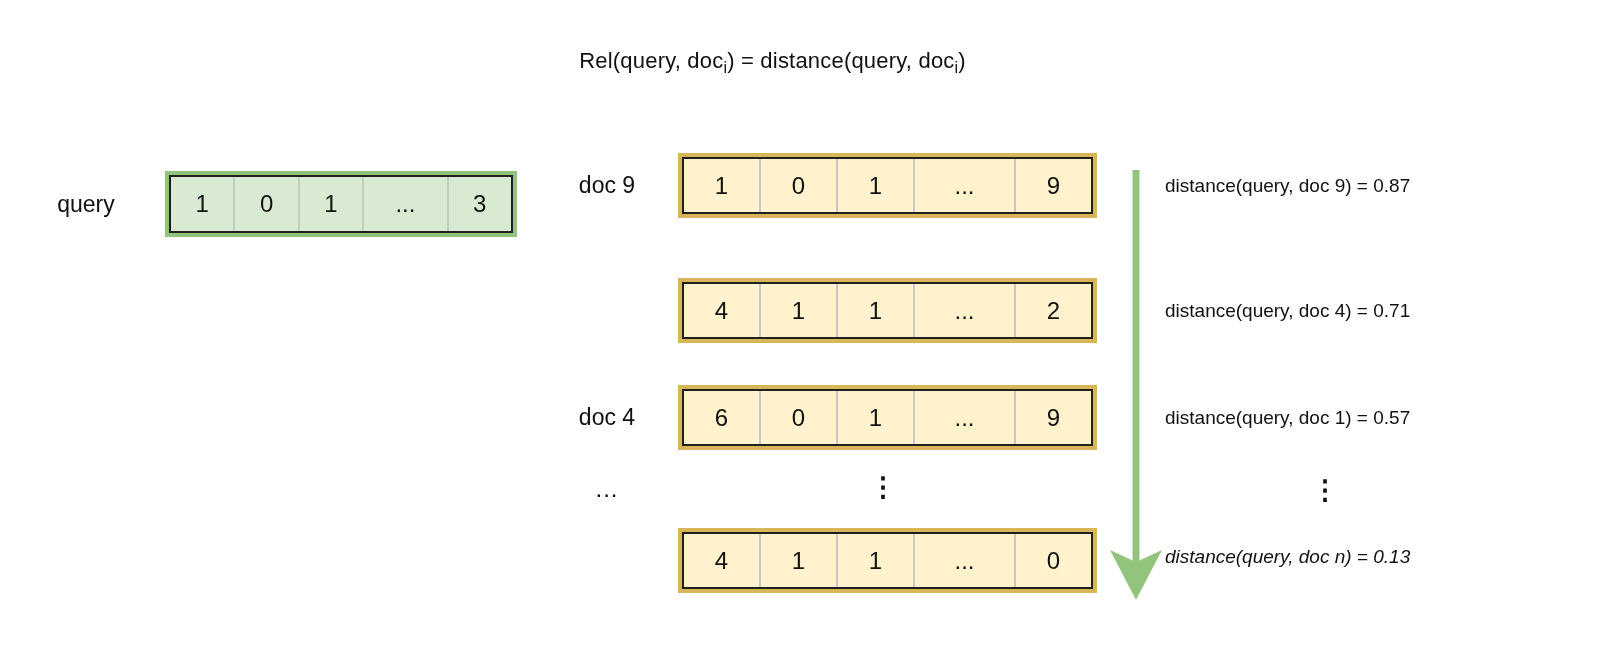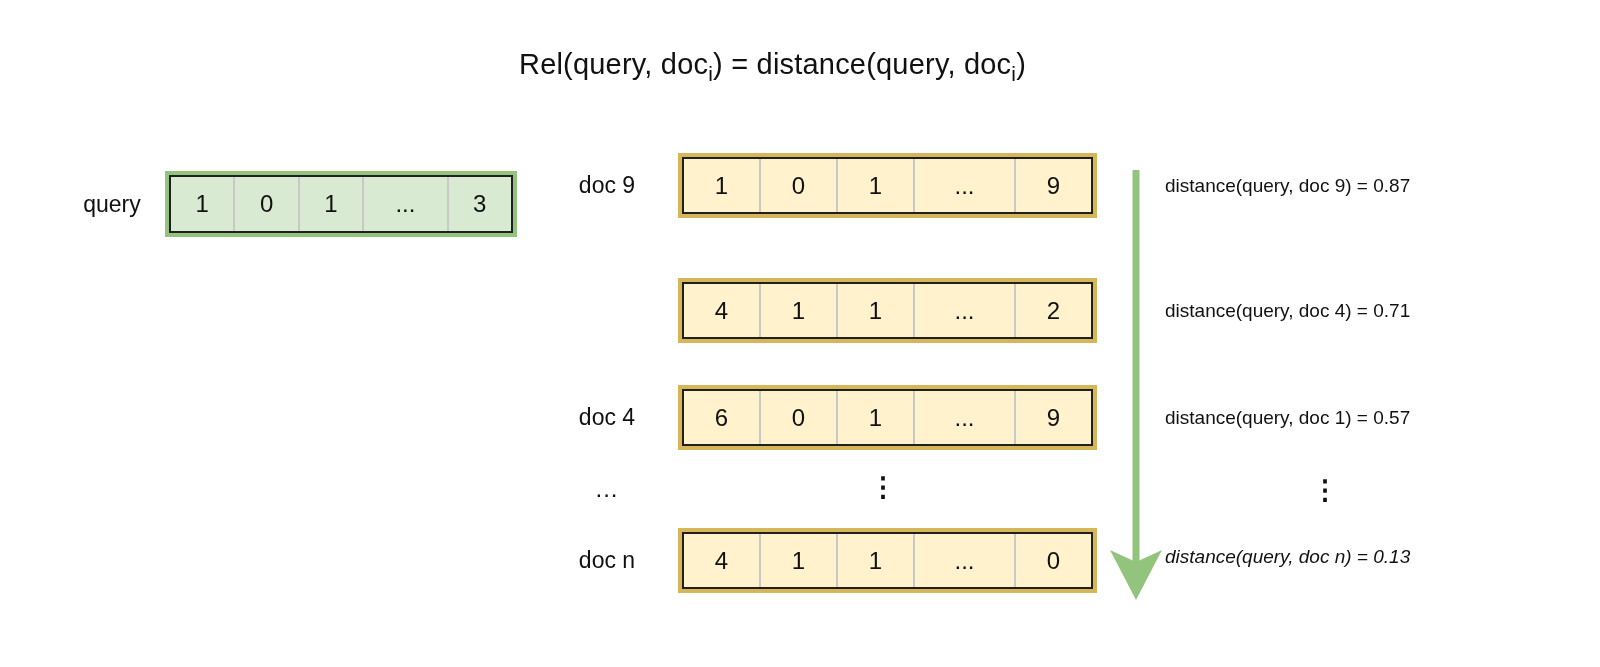--- a/index.html
+++ b/index.html
@@ -17,35 +17,35 @@
     overflow: hidden;
   }
 
   
   .title {
     position: absolute;
     top: 48px;
     left: 0;
     width: 1545px;
     text-align: center;
-    font-size: 29px;
+    font-size: 22px;
     letter-spacing: 0.2px;
   }
   .title sub { font-size: 0.72em; }
 
   
   .row-label {
     position: absolute;
     display: flex;
     align-items: center;
     justify-content: center;
     font-size: 23px;
     height: 65px;
   }
-  .query-label { left: 48px;  width: 128px; top: 171px; height: 66px; }
+  .query-label { left: 22px;  width: 128px; top: 171px; height: 66px; }
   .doc-label   { left: 552px; width: 110px; }
 
   
   .vector {
     position: absolute;
     box-sizing: border-box;
     display: flex;
   }
   .vector-inner {
     flex: 1;
@@ -168,21 +168,20 @@
       <div class="cell wide">...</div>
       <div class="cell">9</div>
     </div>
   </div>
   <div class="distance row2">distance(query, doc 1) = 0.57</div>
 
   <div class="hdots">...</div>
   <div class="vdots vector-vdots">⋮</div>
   <div class="vdots dist-vdots">⋮</div>
 
-  <div class="row-label doc-label row3">doc n</div>
   <div class="vector gold doc-vector row3">
     <div class="vector-inner">
       <div class="cell">4</div>
       <div class="cell">1</div>
       <div class="cell">1</div>
       <div class="cell wide">...</div>
       <div class="cell">0</div>
     </div>
   </div>
   <div class="distance dist3">distance(query, doc n) = 0.13</div>

